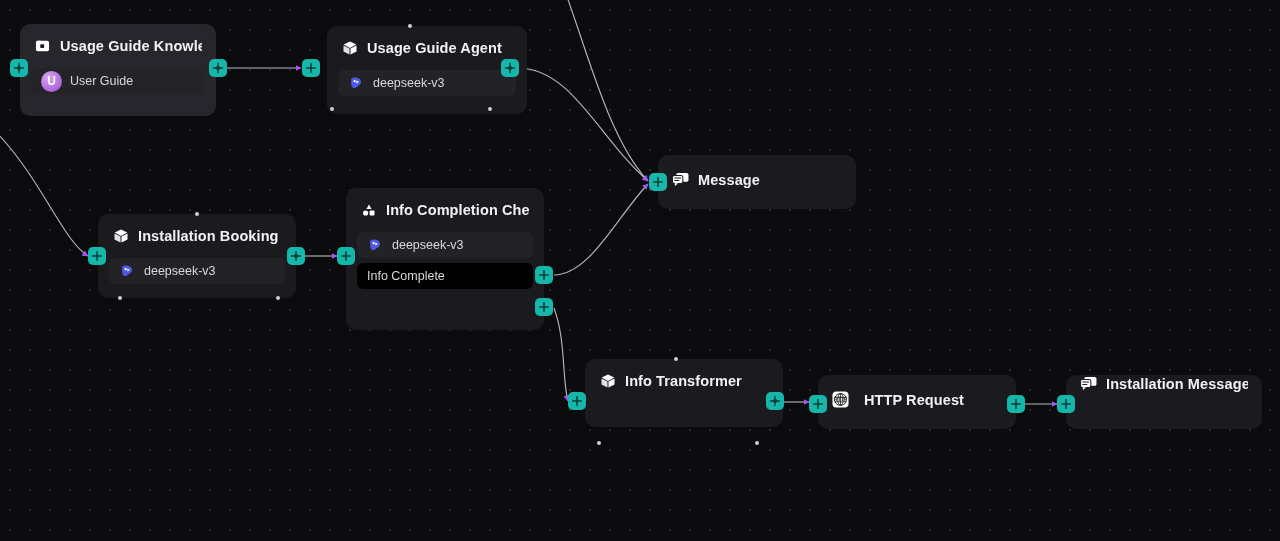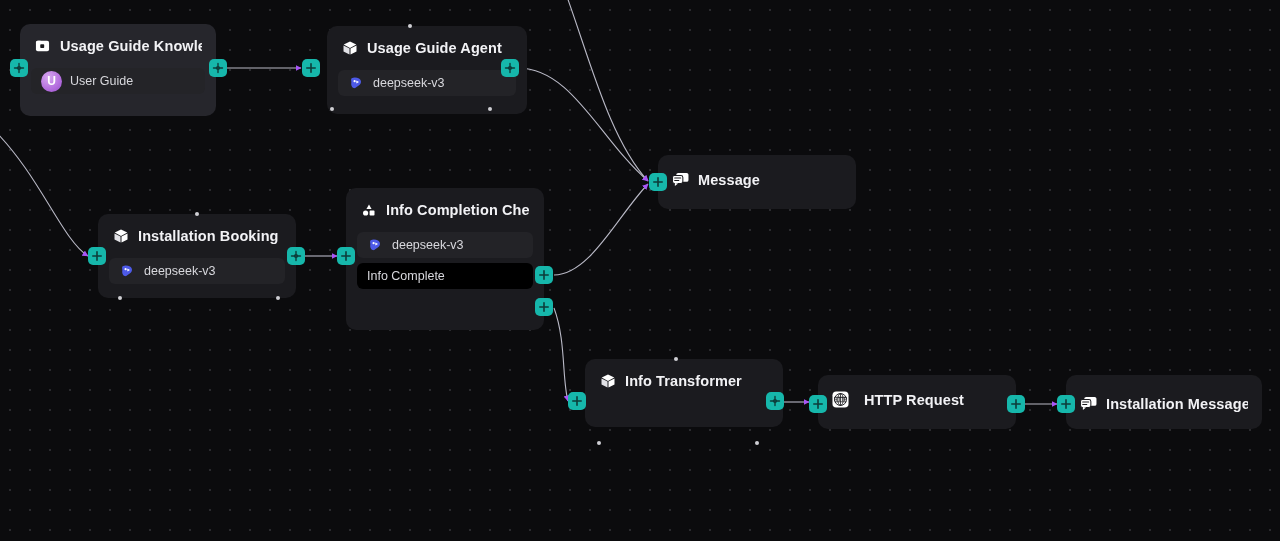--- a/index.html
+++ b/index.html
@@ -351,21 +351,21 @@
       <path d="M6 1.8 V10.2 M1.8 6 H10.2" stroke="#0d3c3a" stroke-width="1.6" stroke-linecap="round"></path>
     </svg>
   </div>
   <div class="handle" style="left:1007px; top:395px;">
     <svg width="12" height="12" viewBox="0 0 12 12">
       <path d="M6 1.8 V10.2 M1.8 6 H10.2" stroke="#0d3c3a" stroke-width="1.6" stroke-linecap="round"></path>
     </svg>
   </div>
 
   <div class="node" style="left:1066px; top:375px; width:196px; height:54px;">
-    <div class="node-header" style="padding-top:20px;">
+    <div class="node-header" style="padding-top:0;">
       <span class="node-icon">
         <svg width="17" height="15" viewBox="0 0 18 16">
           <rect x="4.5" y="1" width="13" height="9.4" rx="2" fill="#ffffff"></rect>
           <rect x="0.5" y="3.8" width="11" height="8.4" rx="2" fill="#ffffff" stroke="#1b1b1f" stroke-width="1.1"></rect>
           <path d="M3 11.8 L3 15 L6.4 12.2 Z" fill="#ffffff"></path>
           <path d="M2.8 6.4 H9.2 M2.8 9 H7.2" stroke="#1b1b1f" stroke-width="1.1" stroke-linecap="round"></path>
         </svg>
       </span>
       <span class="node-title">Installation Message</span>
     </div>

